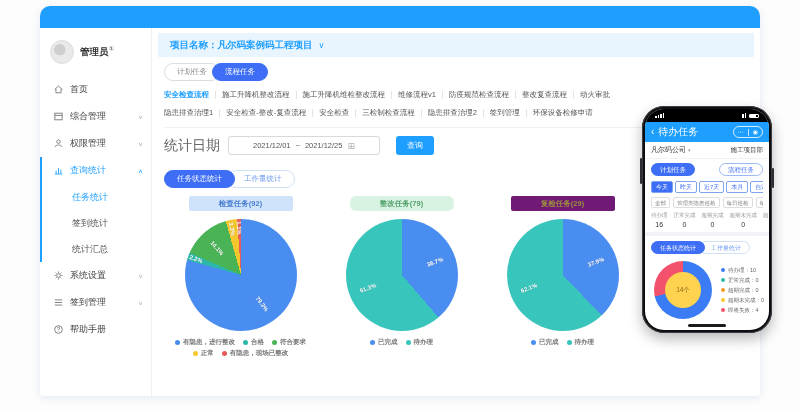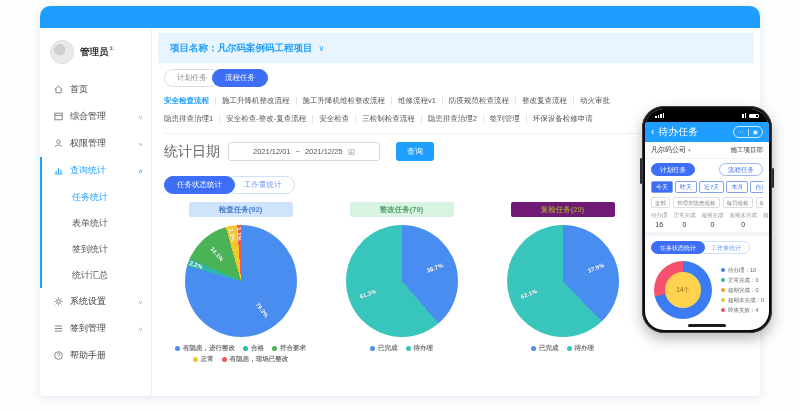--- a/index.html
+++ b/index.html
@@ -24,21 +24,21 @@
   .menu-item .chev { margin-left:auto; font-size:7px; color:#b5b5b5; transform:scaleY(.8); }
   .menu-item.grouped { border-left:2px solid #1e9fff; }
   .menu-item.active { color:#1e9fff; }
   .menu-item.active .mi-icon { color:#1e9fff; }
   .menu-item.active .chev { color:#1e9fff; }
   .menu-item.sub { padding-left:30px; height:26px; color:#555; }
   .menu-item.sub.active { color:#1e9fff; }
 
   
   .main { flex:1; position:relative; overflow:hidden; }
-  .project-header { margin:5px 6px 0 6px; height:30px; background:#e8f4fe; display:flex; align-items:center;
+  .project-header { margin:5px 6px 0 6px; height:24px; background:#e8f4fe; display:flex; align-items:center;
     padding:0 12px; color:#1e9fff; font-size:9.5px; font-weight:bold; }
   .project-header .chev { margin-left:6px; font-size:8px; font-weight:normal; }
 
   .type-tabs { display:flex; align-items:center; padding:6px 12px 5px; }
   .pill { height:18px; line-height:16px; border-radius:9px; padding:0 12px; font-size:7.5px; white-space:nowrap; }
   .pill.ghost { background:#fff; border:1px solid #dcdcdc; color:#888; }
   .pill.solid { background:#3d6ef5; border:1px solid #3d6ef5; color:#fff; margin-left:-8px; position:relative; z-index:2; }
 
   .process-rows { margin:0 12px; border-bottom:1px solid #f1f1f1; padding-bottom:5px; }
   .proc-row { display:flex; align-items:center; flex-wrap:nowrap; height:18px; overflow:hidden; }
@@ -165,23 +165,20 @@
                   <path d="M8.6 9.5 V5"></path>
                 </svg>
               </span>
               <span>查询统计</span>
               <span class="chev">∧</span>
             </div>
             <div class="menu-item sub active grouped">
               <span>任务统计</span>
             </div>
             <div class="menu-item sub  grouped">
-              <span>表单统计</span>
-            </div>
-            <div class="menu-item sub  grouped">
               <span>签到统计</span>
             </div>
             <div class="menu-item sub  grouped">
               <span>统计汇总</span>
             </div>
             <div class="menu-item">
               <span class="mi-icon">
                 <svg viewBox="0 0 12 12" fill="none" stroke="currentColor" stroke-width="1">
                   <circle cx="6" cy="6" r="2"></circle>
                   <path d="M6 1.6 V3 M6 9 V10.4 M1.6 6 H3 M9 6 H10.4 M2.9 2.9 L3.9 3.9 M8.1 8.1 L9.1 9.1 M9.1 2.9 L8.1 3.9 M3.9 8.1 L2.9 9.1"></path>
@@ -301,21 +298,21 @@
                   <span class="leg-dot" style="background: rgb(246, 198, 45);"></span>
                   <span>正常</span>
                 </span>
                 <span class="leg-item">
                   <span class="leg-dot" style="background: rgb(230, 90, 87);"></span>
                   <span>有隐患，现场已整改</span>
                 </span>
               </div>
             </div>
             <div class="chart-block">
-              <div class="chart-chip" style="background: rgb(216, 243, 226); color: rgb(83, 160, 108);">整改任务(79)</div>
+              <div class="chart-chip" style="background: rgb(216, 243, 226); color: rgb(83, 160, 108); border-radius: 6px;">整改任务(79)</div>
               <div class="pie" style="background: conic-gradient(rgb(74, 141, 240) 0deg, rgb(74, 141, 240) 139.32deg, rgb(56, 197, 188) 139.32deg, rgb(56, 197, 188) 360deg);">
                 <span class="pie-label" style="left: 89.7553px; top: 43.4867px; transform: translate(-50%, -50%) rotate(-20deg);">38.7%</span>
                 <span class="pie-label" style="left: 22.2447px; top: 68.5133px; transform: translate(-50%, -50%) rotate(-20deg);">61.3%</span>
               </div>
               <div class="pie-legend">
                 <span class="leg-item">
                   <span class="leg-dot" style="background: rgb(74, 141, 240);"></span>
                   <span>已完成</span>
                 </span>
                 <span class="leg-item">

